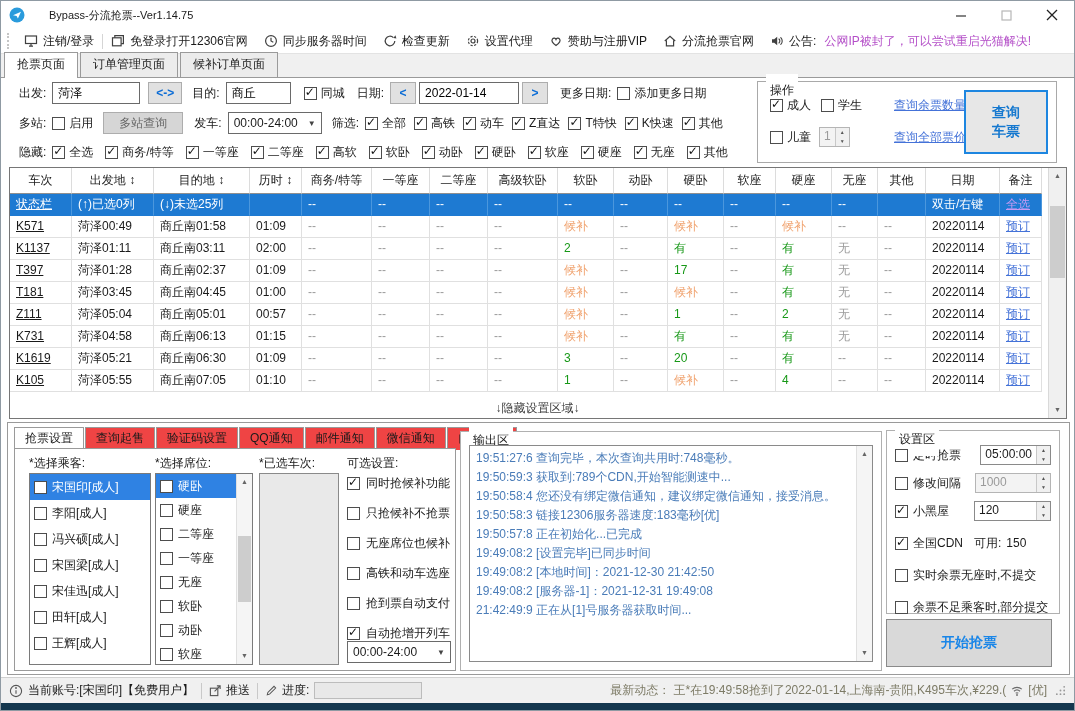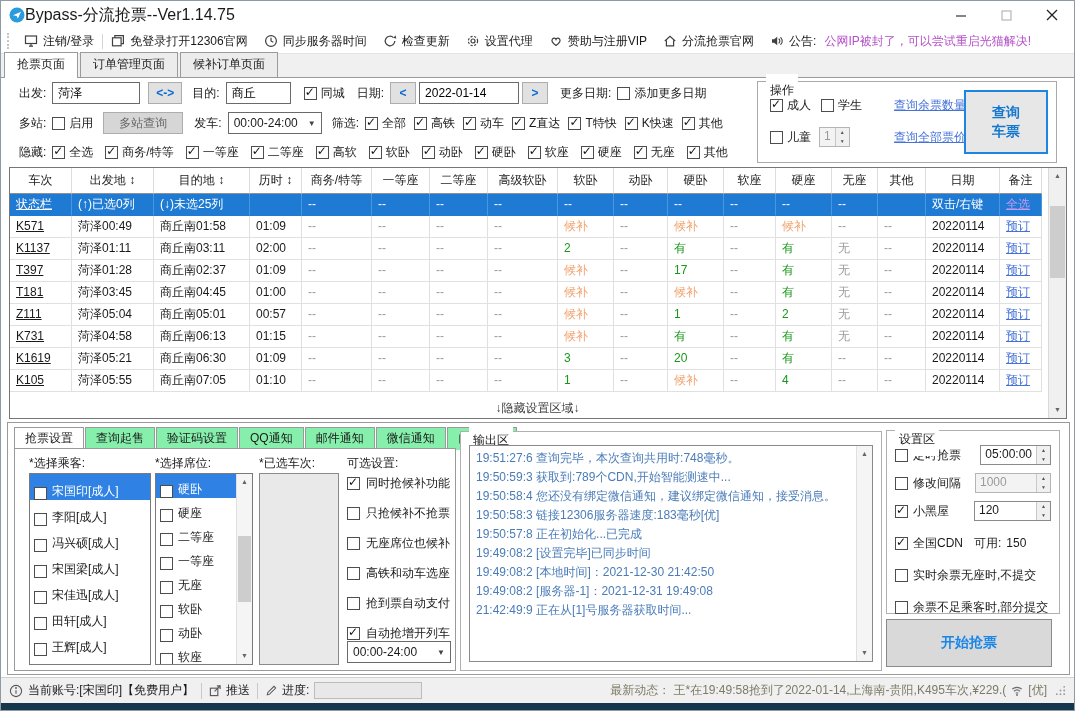--- a/index.html
+++ b/index.html
@@ -2,21 +2,21 @@
 <html><head>
 <meta charset="utf-8">
 <style>
   html,body{margin:0;padding:0;background:#d7dde3;}
   .window{position:relative;width:1075px;height:711px;background:#fff;border:1px solid #8f9aa3;
     box-sizing:border-box;overflow:hidden;font:12px "Liberation Sans","DejaVu Sans",sans-serif;color:#1a1a1a;}
   .abs{position:absolute;box-sizing:border-box;}
   svg{display:block}
   
   .titlebar{left:0;top:0;right:0;height:28px;background:#fff;display:flex;align-items:center;}
-  .title-text{margin-left:0;font-size:16px;}
+  .title-text{margin-left:24px;font-size:11px;}
   .winctl{margin-left:auto;display:flex;height:100%;}
   .winctl .wbtn{width:45px;display:flex;align-items:center;justify-content:center;color:#333;}
   .wbtn.dim svg{opacity:.35}
   
   .toolbar{left:0;top:28px;right:0;height:25px;background:#fff;border-bottom:1px solid #e3e3e3;
     display:flex;align-items:center;padding-left:6px;}
   .tb-grip{width:3px;height:16px;border-left:2px dotted #c5c5c5;margin-right:4px;}
   .tb-item{display:flex;align-items:center;gap:5px;padding:0 8px;white-space:nowrap;}
   .tb-sep{width:1px;height:15px;background:#d5d5d5;}
   .announce{color:#b44fc8;}
@@ -63,26 +63,26 @@
   .t-selectall{color:#c9 9bff;}
   .tr.sel .t-selectall{color:#c79bf2;text-decoration:underline;}
   .vscroll{position:absolute;right:0;top:0;bottom:0;width:17px;background:#f0f0f0;border-left:1px solid #d9d9d9;}
   .sarr{height:16px;font-size:7px;color:#666;text-align:center;line-height:16px;}
   .sarr.bot{position:absolute;bottom:0;left:0;right:0;}
   .sthumb{position:absolute;left:1px;right:1px;background:#cdcdcd;}
   .divider-label{left:0;right:0;top:399px;text-align:center;color:#3c3c3c;}
   
   .bframe{left:6px;top:421px;width:1063px;height:253px;border:1px solid #9a9a9a;background:#fff;}
   .bltabs{position:absolute;left:6px;top:4px;display:flex;text-align:right;}
-  .btab{padding:2px 10px 3px;border:1px solid #9a9a9a;border-bottom:none;background:#86efac;margin-right:1px;}
+  .btab{padding:2px 10px 3px;border:1px solid #9a9a9a;border-bottom:none;background:#ef4444;margin-right:1px;}
   .btab.active{background:#fff;margin-bottom:-1px;padding-bottom:4px;}
   .tabpage{position:absolute;left:6px;top:25px;width:440px;height:221px;border:1px solid #9a9a9a;background:#fff;}
   .collabel{position:absolute;top:6px;}
   .listbox{position:absolute;top:24px;border:1px solid #7a7a7a;background:#fff;overflow:hidden;}
-  .li{display:flex;align-items:flex-end;gap:5px;padding-left:4px;height:26px;}
+  .li{display:flex;align-items:center;gap:5px;padding-left:4px;height:26px;}
   .li .cb{width:13px;height:13px;}
   .seatbox .li{height:24px;}
   .listbox .li:first-of-type{background:#2f82e3;color:#fff;}
   .chosenbox{position:absolute;top:24px;border:1px solid #8a8a8a;background:#e9e9e9;}
   .optcol{position:absolute;left:332px;top:24px;width:104px;}
   .optrow{display:flex;align-items:center;gap:6px;height:20px;margin-bottom:10px;white-space:nowrap;}
   
   .fieldset{position:absolute;border:1px solid #b0b0b0;background:#fff;}
   .outbox{position:absolute;left:8px;top:13px;right:8px;bottom:8px;border:1px solid #8a8a8a;overflow:hidden;}
   .loglines{position:absolute;left:6px;top:3px;right:20px;color:#4a7cb8;line-height:19px;white-space:nowrap;overflow:hidden;}

